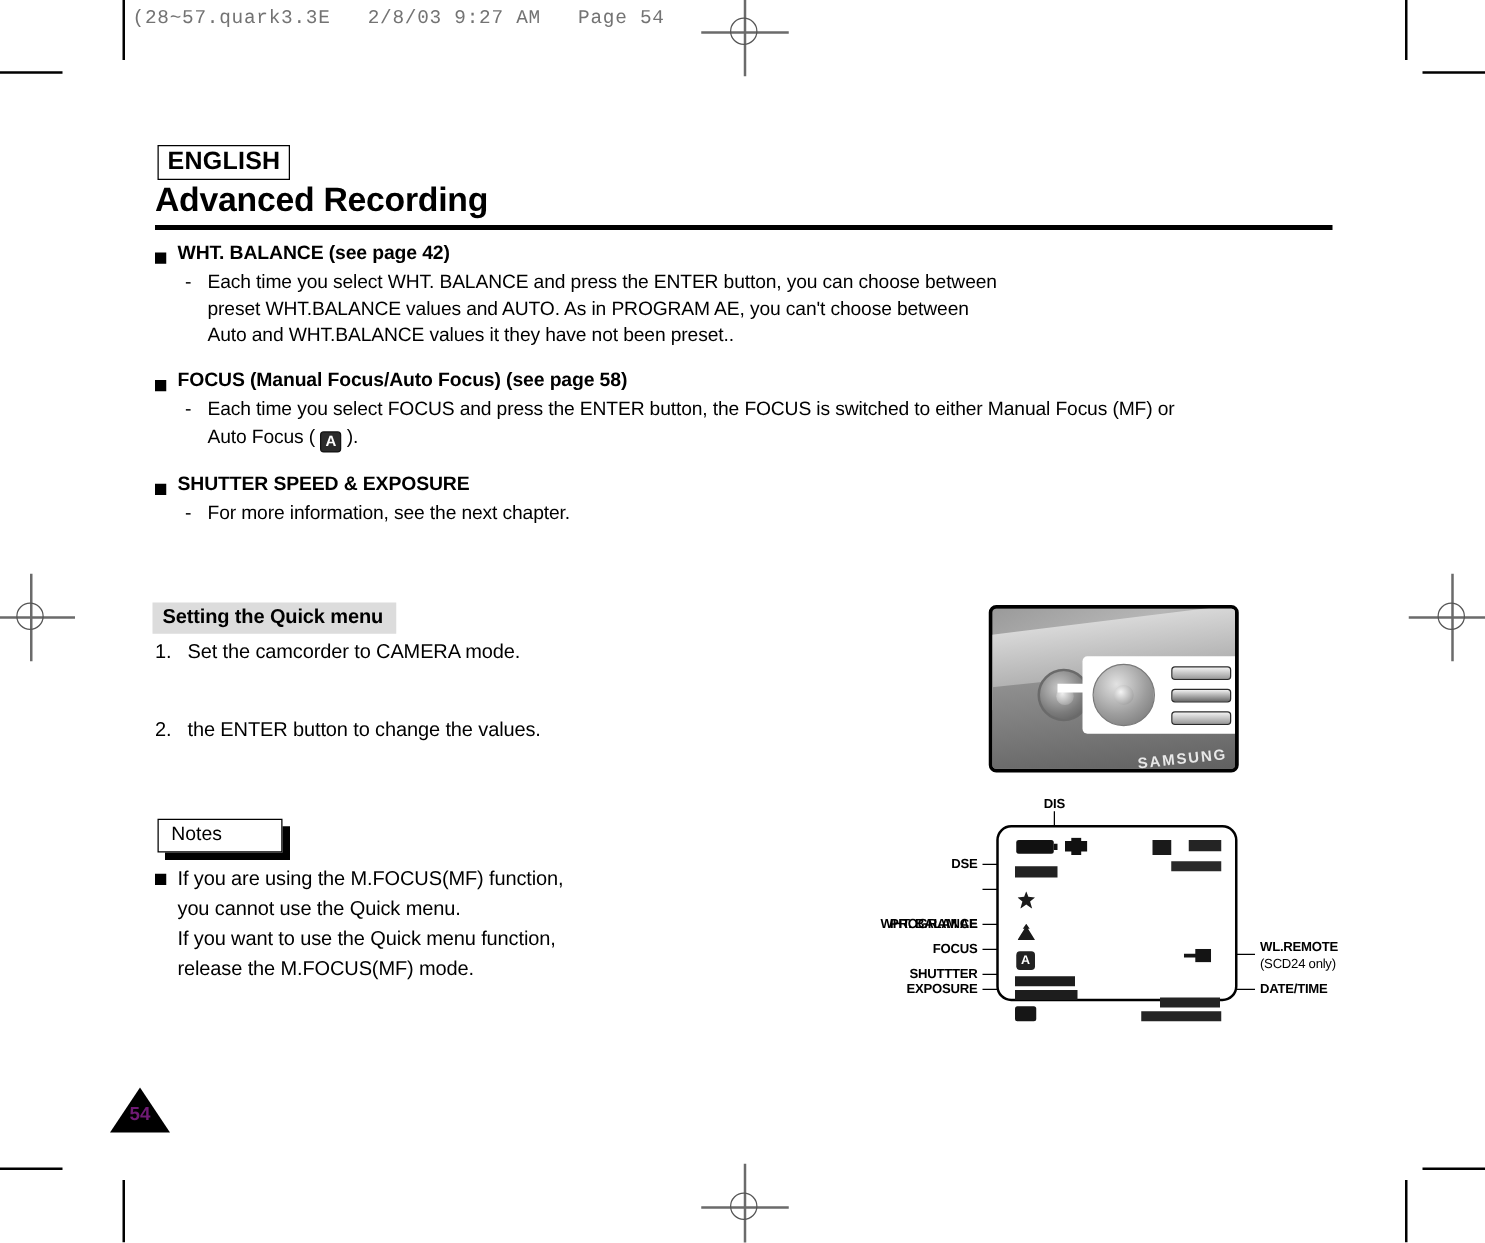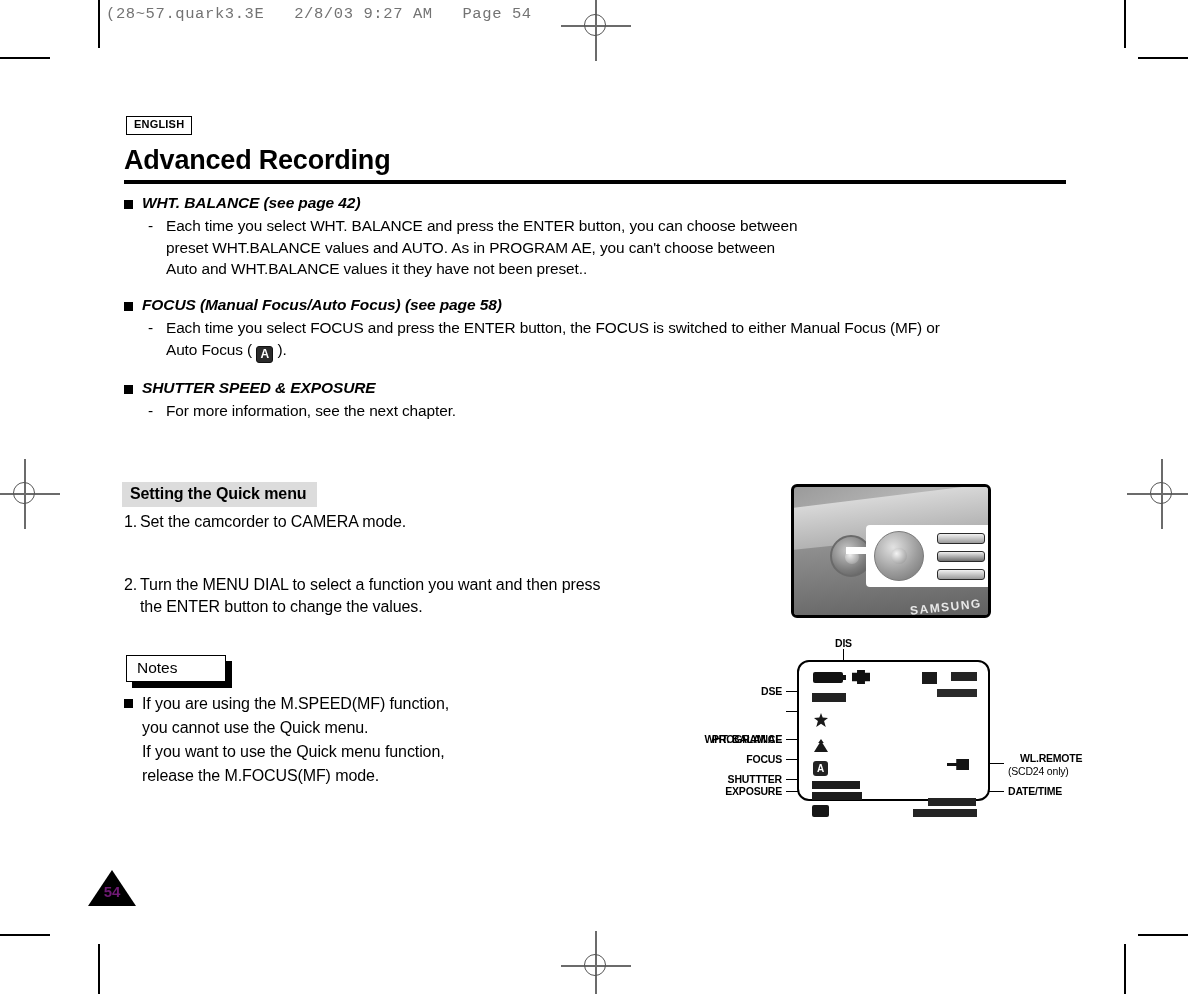--- a/index.html
+++ b/index.html
@@ -51,21 +51,21 @@
   }
 
   
   .content { position: absolute; left: 0; top: 0; width: 1188px; height: 994px; }
 
   .lang-badge {
     position: absolute;
     left: 126px; top: 116px;
     border: 1.6px solid #000;
     padding: 2px 7px 3px 7px;
-    font-size: 11px;
+    font-size: 20px;
     font-weight: bold;
     letter-spacing: 0.2px;
     line-height: 1.05;
   }
 
   .page-title {
     position: absolute;
     left: 124px; top: 145px;
     font-size: 27px;
     font-weight: bold;
@@ -73,21 +73,21 @@
   }
   .title-rule {
     position: absolute;
     left: 124px; top: 180px;
     width: 942px; height: 4px;
     background: #000;
   }
 
   
   .block { position: absolute; left: 124px; }
-  .bullet-row { display: flex; align-items: flex-start; font-style: italic; }
+  .bullet-row { display: flex; align-items: center; }
   .sq {
     width: 9px; height: 9px; background: #000;
     margin-top: 6px; margin-right: 9px; flex: 0 0 auto;
   }
   .bullet-head {
     font-size: 15.5px; font-weight: bold; letter-spacing: -0.1px;
   }
   .sub {
     display: flex; align-items: flex-start;
     margin-top: 3px;
@@ -147,21 +147,21 @@
     letter-spacing: -0.1px;
   }
 
   .step {
     position: absolute;
     font-size: 16px;
     line-height: 22px;
     letter-spacing: -0.1px;
   }
   .step .num { position: absolute; left: 0; top: 0; }
-  .step .body { display: block; margin-left: 16px; }
+  .step .body { display: block; margin-left: 26px; }
 
   
   .notes-box {
     position: absolute;
     left: 126px; top: 655px;
     width: 100px;
   }
   .notes-label {
     position: relative;
     border: 1.6px solid #000;
@@ -427,34 +427,33 @@
 
   <div class="sec-head">Setting the Quick menu</div>
 
   <div class="step" style="left:124px;top:511px;width:520px;">
     <span class="num">1.</span>
     <span class="body">Set the camcorder to CAMERA mode.</span>
   </div>
 
   <div class="step" style="left:124px;top:574px;width:540px;">
     <span class="num">2.</span>
-    <span class="body">Turn the MENU DIAL to select a function you want and then press</span>
     <span class="body">the ENTER button to change the values.</span>
   </div>
 
   <div class="notes-box">
     <div class="notes-shadow"></div>
     <div class="notes-label">Notes</div>
   </div>
 
   <div class="notes-list">
     <div class="note-item">
       <div class="sq"></div>
       <div class="note-text">
-        <div>If you are using the M.SPEED(MF) function,</div>
+        <div>If you are using the M.FOCUS(MF) function,</div>
         <div>you cannot use the Quick menu.</div>
         <div>If you want to use the Quick menu function,</div>
         <div>release the M.FOCUS(MF) mode.</div>
       </div>
     </div>
   </div>
 
   <div class="page-num"></div>
   <div class="page-num-text">54</div>
 
@@ -489,21 +488,21 @@
     <div class="lcd-lbl lbl-r" style="left:20px;top:118px;width:62px;">FOCUS</div>
     <div class="lead" style="left:86px;top:124px;width:26px;"></div>
 
     <div class="lcd-lbl lbl-r" style="left:8px;top:138px;width:74px;">SHUTTTER</div>
     <div class="lead" style="left:86px;top:144px;width:26px;"></div>
 
     <div class="lcd-lbl lbl-r" style="left:8px;top:150px;width:74px;">EXPOSURE</div>
     <div class="lead" style="left:86px;top:156px;width:26px;"></div>
 
     <div class="lead" style="left:272px;top:128px;width:32px;"></div>
-    <div class="lcd-lbl" style="left:320px;top:117px;">WL.REMOTE</div>
+    <div class="lcd-lbl" style="left:308px;top:117px;">WL.REMOTE</div>
     <div class="lcd-lbl" style="left:308px;top:130px;font-weight:normal;">(SCD24 only)</div>
 
     <div class="lead" style="left:272px;top:156px;width:32px;"></div>
     <div class="lcd-lbl" style="left:308px;top:150px;">DATE/TIME</div>
 
     <div class="lcd">
       <div class="g g-batt"></div>
       <div class="g g-dis"></div>
       <div class="g g-dse"></div>
       <div class="g g-prog"></div>

